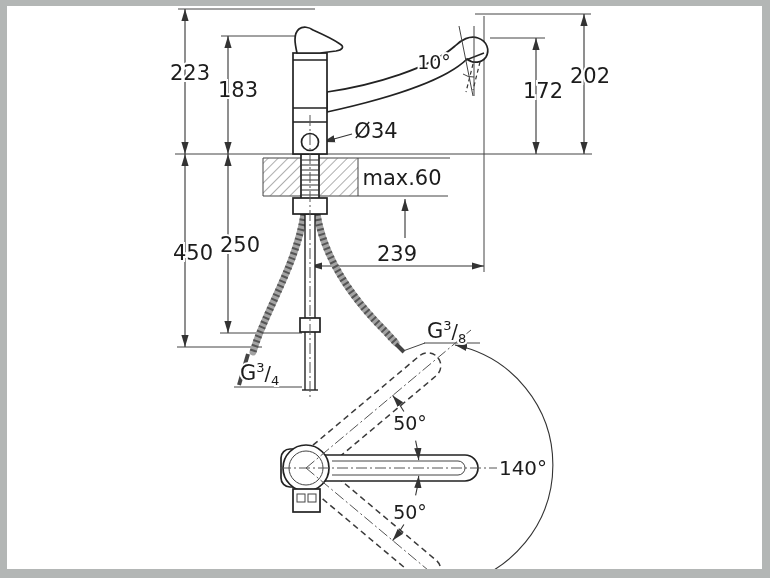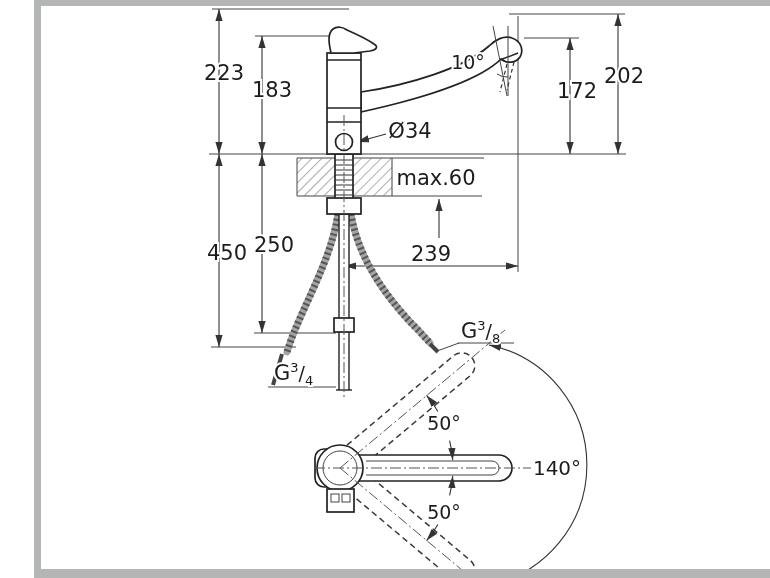--- a/index.html
+++ b/index.html
@@ -1,16 +1,16 @@
 <!DOCTYPE html>
 <html><head>
 <meta charset="utf-8">
 <style>
   html,body{margin:0;padding:0;width:770px;height:578px;background:#ffffff;overflow:hidden;}
-  .stage{width:650px;height:578px;position:relative;font-family:"DejaVu Sans",sans-serif;margin-left:34px;}
+  .stage{width:650px;height:578px;position:relative;font-family:"DejaVu Sans",sans-serif;}
   svg{display:block;}
   text{font-family:"DejaVu Sans",sans-serif;fill:#1c1c1c;stroke:#ffffff;stroke-width:4px;paint-order:stroke fill;}
   .t21{font-size:21px;} .t19{font-size:19px;} .t14{font-size:13px;} .t20{font-size:20px;}
   .dim{stroke:#333333;stroke-width:1.1;fill:none;}
   .thin{stroke:#444444;stroke-width:1;fill:none;}
   .draw{stroke:#222222;stroke-width:1.7;fill:#ffffff;}
   .drawline{stroke:#222222;stroke-width:1.4;fill:none;}
   .center{stroke:#555555;stroke-width:1;fill:none;stroke-dasharray:11 3 2 3;}
   .dashed{stroke:#3a3a3a;stroke-width:1.5;fill:none;stroke-dasharray:6 4;}
   .hoseBase{stroke:#a3a3a3;stroke-width:7;fill:none;stroke-linecap:round;}

